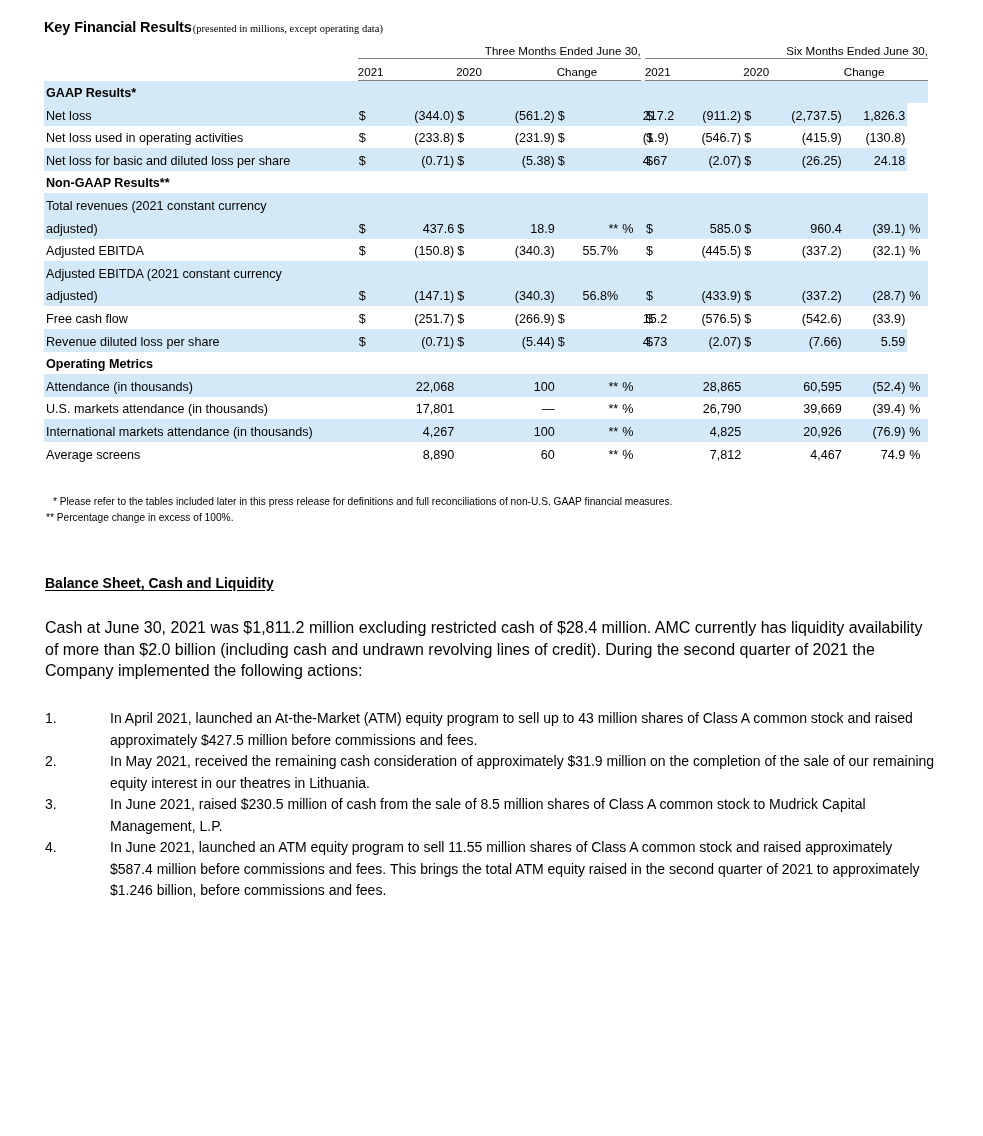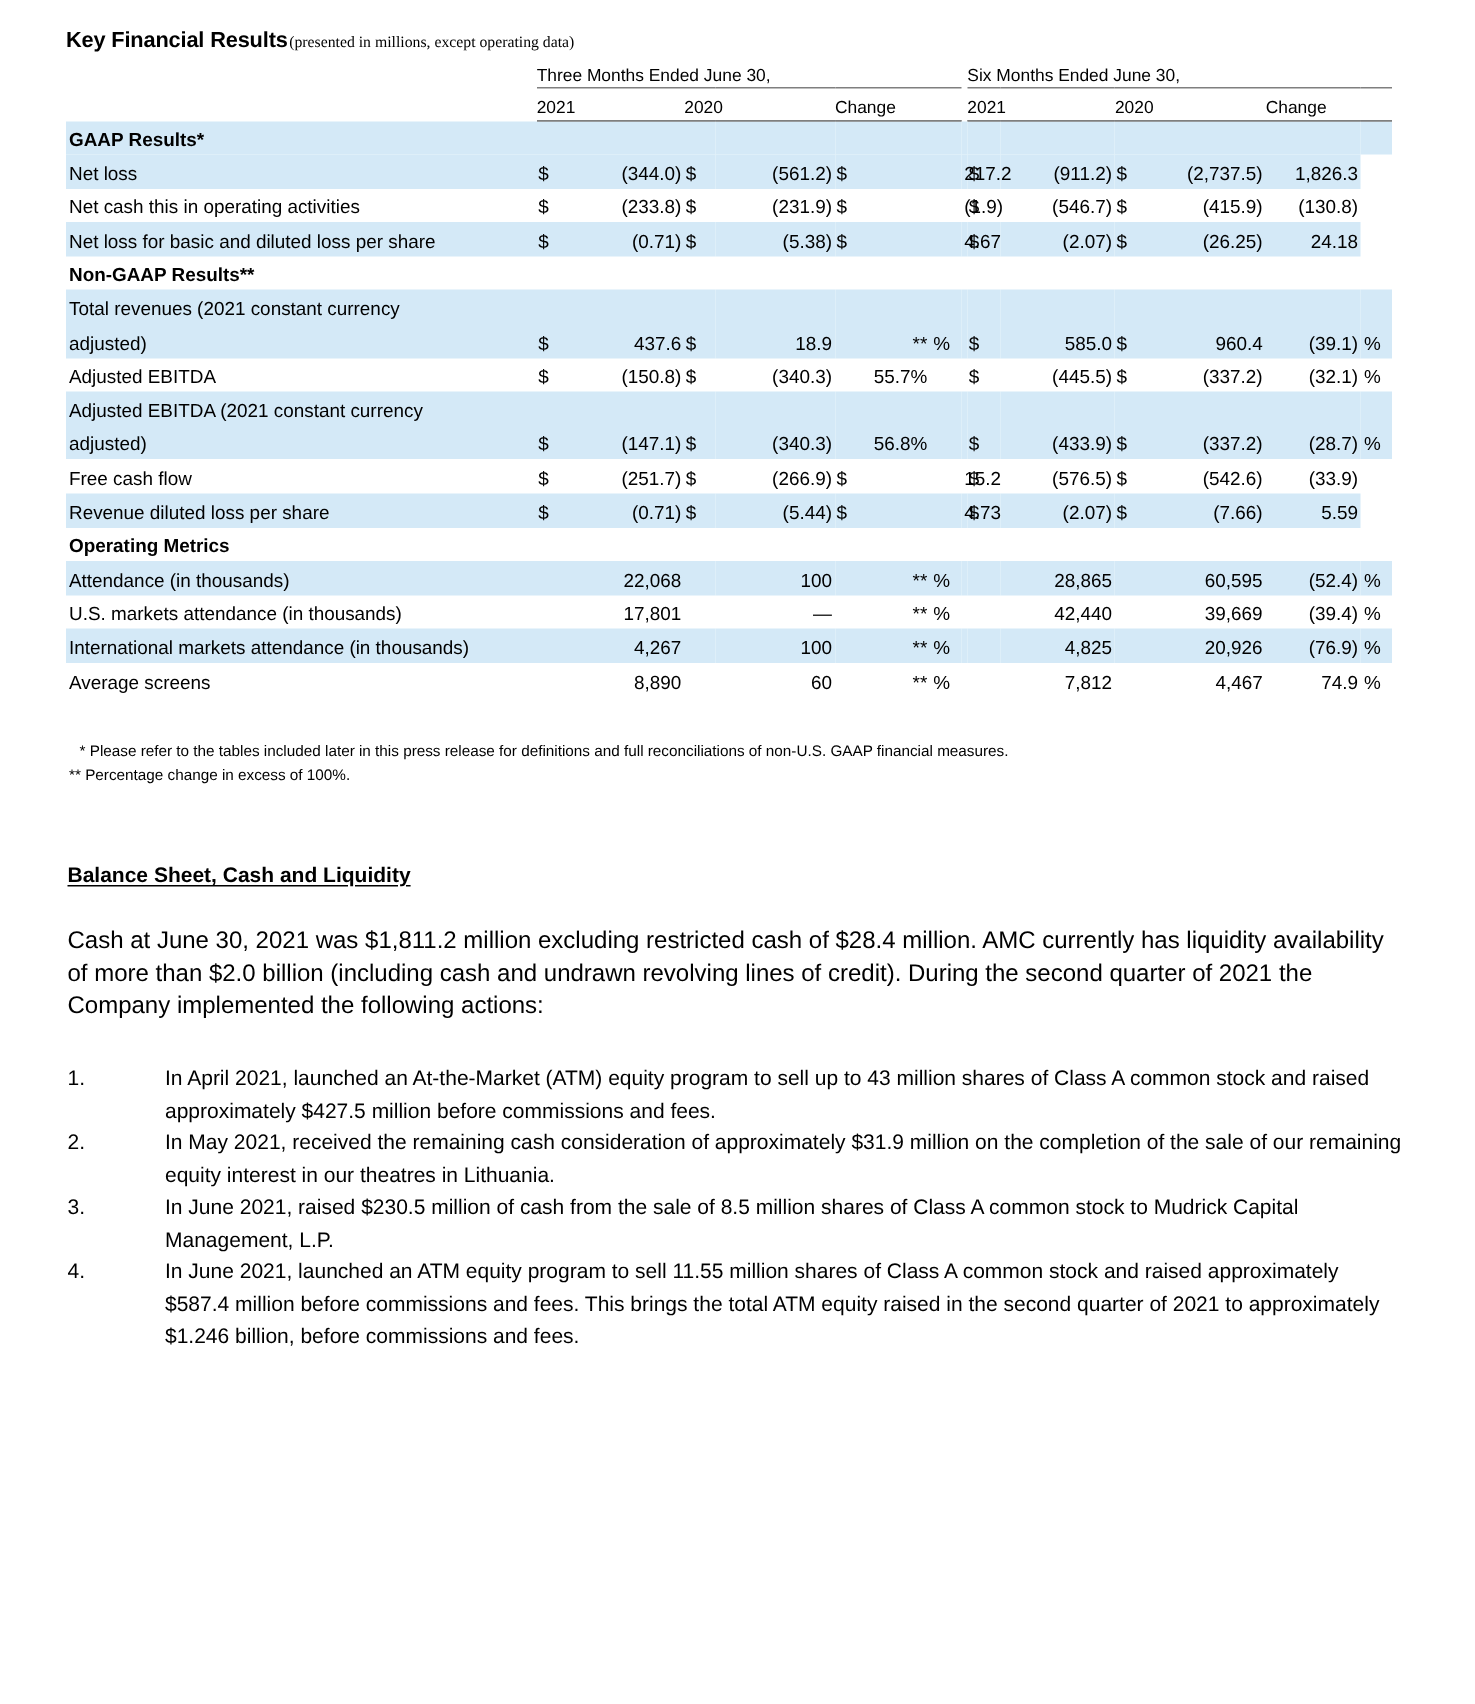--- a/index.html
+++ b/index.html
@@ -67,21 +67,21 @@
   col.c-cur     { width: 22px; }
   col.c-num     { width: 74px; }
   col.c-cur2    { width: 20px; }
   col.c-num2    { width: 78px; }
   col.c-chg     { width: 62px; }
   col.c-pct     { width: 20px; }
   col.c-gap     { width: 4px; }
 
   
   .grp-head {
-    text-align: left;
+    text-align: right;
     font-weight: bold;
     font-size: 11.6px;
     height: 17px;
     padding-bottom: 1px !important;
   }
   .grp-rule { border-top: 1.3px solid #7f7f7f; }
   .yr-head {
     font-weight: bold;
     font-size: 11.6px;
     height: 19px;
@@ -245,21 +245,21 @@
         <td></td>
         <td class="pct" style="text-align:left;padding-left:4px">217.2</td>
         <td class="cur">$</td>
         <td class="num">(911.2)</td>
         <td class="cur">$</td>
         <td class="num">(2,737.5)</td>
         <td class="num">1,826.3</td>
       </tr>
 
       <tr class="r">
-        <td class="lbl">Net cash this in operating activities</td>
+        <td class="lbl">Net loss used in operating activities</td>
         <td class="cur">$</td>
         <td class="num">(233.8)</td>
         <td class="cur">$</td>
         <td class="num">(231.9)</td>
         <td class="cur">$</td>
         <td></td>
         <td class="pct" style="text-align:left;padding-left:4px">(1.9)</td>
         <td class="cur">$</td>
         <td class="num">(546.7)</td>
         <td class="cur">$</td>
@@ -454,21 +454,21 @@
       <tr class="r">
         <td class="lbl">U.S. markets attendance (in thousands)</td>
         <td class="cur"></td>
         <td class="num">17,801</td>
         <td class="cur"></td>
         <td class="num">—</td>
         <td class="num">**</td>
         <td class="pct">%</td>
         <td></td>
         <td class="cur"></td>
-        <td class="num">42,440</td>
+        <td class="num">26,790</td>
         <td class="cur"></td>
         <td class="num">39,669</td>
         <td class="num">(39.4)</td>
         <td class="pct" style="padding-left:0">%</td>
       </tr>
 
       <tr class="r shaded">
         <td class="lbl">International markets attendance (in thousands)</td>
         <td class="cur"></td>
         <td class="num">4,267</td>

